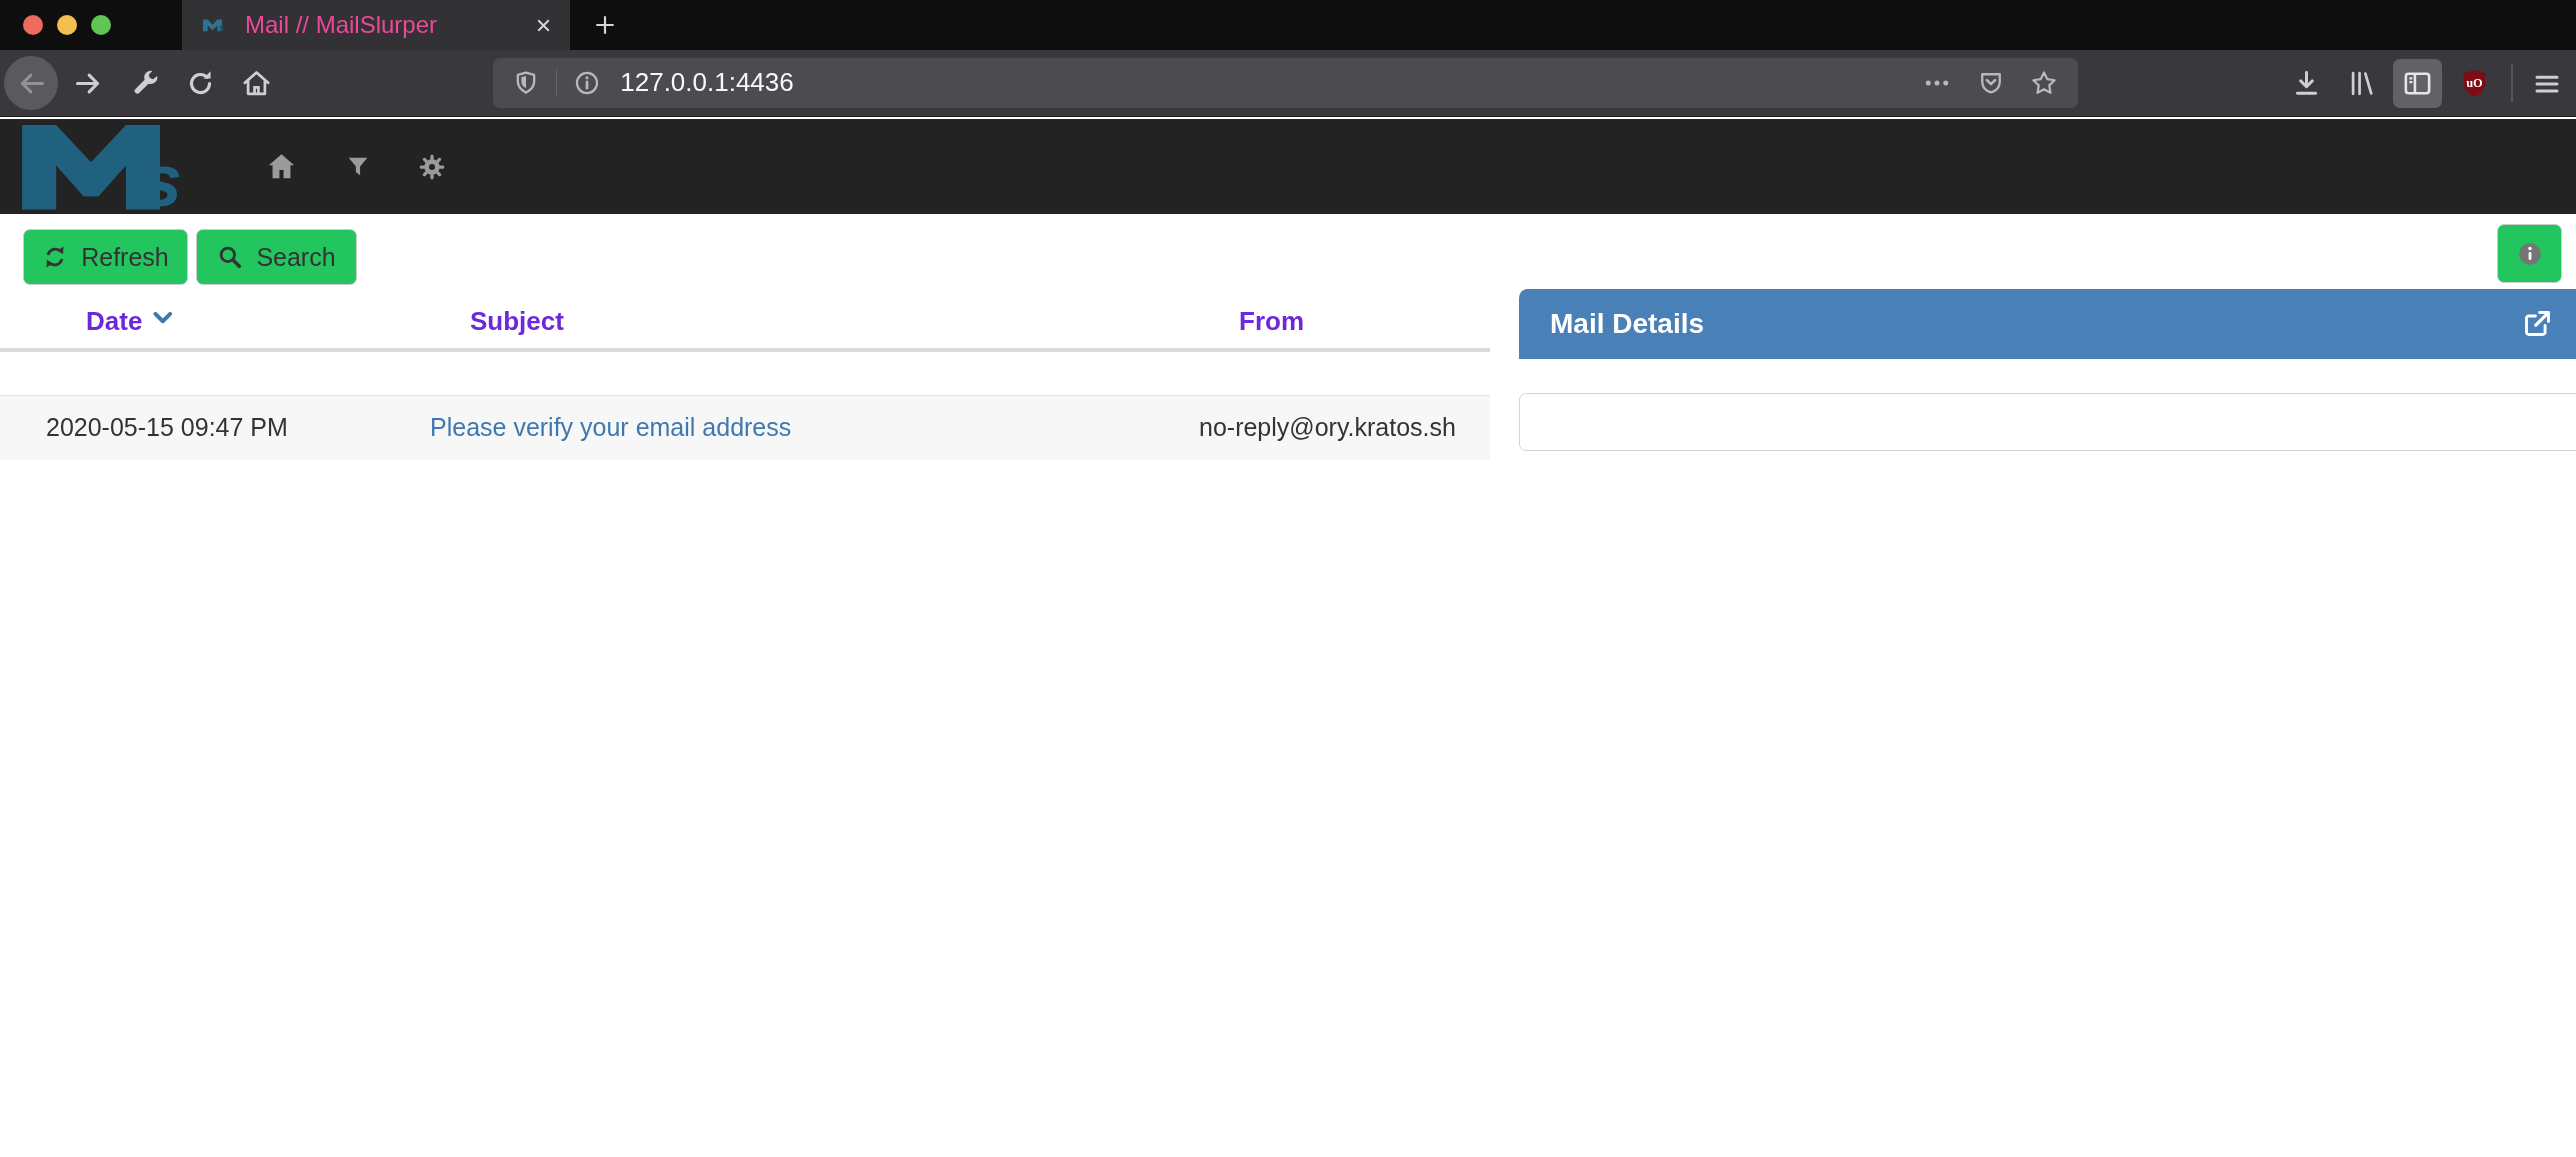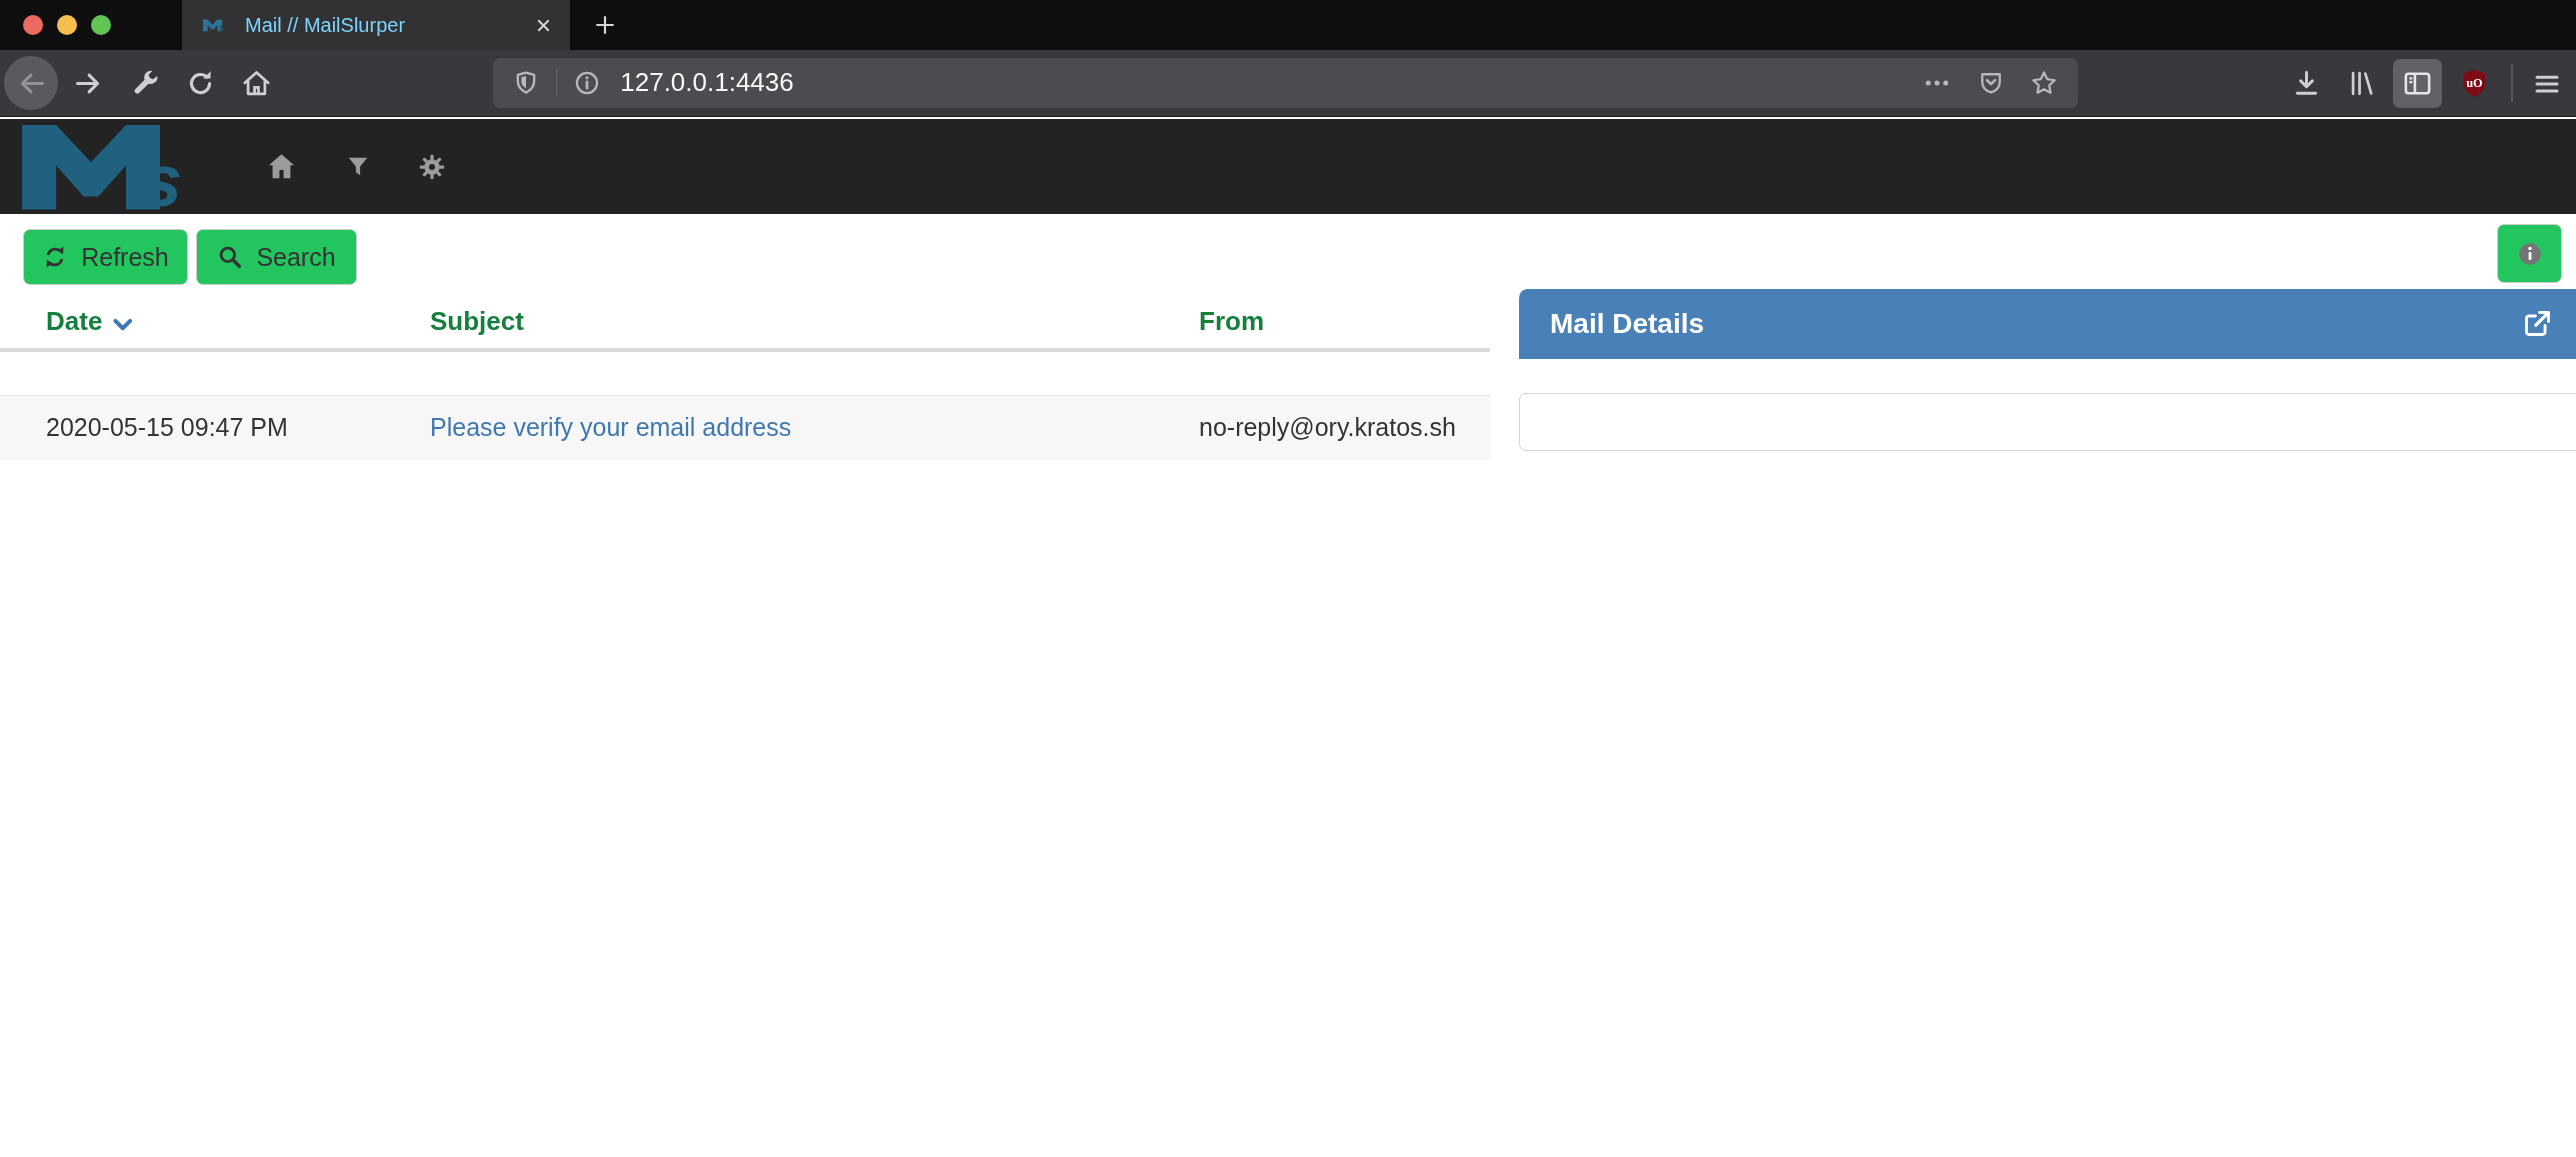--- a/index.html
+++ b/index.html
@@ -10,21 +10,21 @@
   }
   .ic { display:block; }
 
   
   .tabbar { position:absolute; left:0; top:0; width:2576px; height:50px; background:#0e0e0f; }
   .traffic { position:absolute; left:23px; top:15px; display:flex; gap:14px; }
   .dot { width:20px; height:20px; border-radius:50%; display:block; }
   .dot.red { background:#ec6a5e; } .dot.yellow { background:#f5bf4f; } .dot.green { background:#61c554; }
   .tab { position:absolute; left:182px; top:0; width:388px; height:50px; background:#323234;
          display:flex; align-items:center; padding:0 15.7px 0 21px; gap:14px; }
-  .tab-title { color:#7dd3fc; font-size:20px; white-space:nowrap; flex:1; }
+  .tab-title { color:#ec4899; font-size:24px; white-space:nowrap; flex:1; }
   .tab-close { margin-left:auto; color:#d7d7db; }
   .newtab { position:absolute; left:580px; top:0; width:49px; height:50px; display:flex; align-items:center; justify-content:center; color:#d7d7db; }
 
   .navbar { position:absolute; left:0; top:50px; width:2576px; height:67px; background:#39393d; border-bottom:1.7px solid #1a1a1c; }
   .nav-ic { position:absolute; color:#cfcfd2;font-family:Liberation Serif, serif; }
   .back-circle { position:absolute; left:4.4px; top:6.1px; width:54px; height:54px; border-radius:50%;
                  background:#59595e; display:flex; align-items:center; justify-content:center; color:#939397; }
   .urlbar { position:absolute; left:493px; top:7.9px; width:1585px; height:50px; background:#4b4b50; border-radius:7px;
             display:flex; align-items:center; padding:0 19px; gap:15.7px; }
   .urlbar .sep { width:1.7px; height:28px; background:#66666b; }
@@ -39,21 +39,21 @@
   .app-ic { position:absolute; color:#9b9b9b; top:31px; }
 
   
   .btn { position:absolute; background:#22c55e; border:1.7px solid #ccc; border-radius:7px; color:#333;
          display:flex; align-items:center; justify-content:center; gap:13px; font-size:25px; }
   .btn-refresh { left:23px;  top:229px; width:165px; height:56px; }
   .btn-search  { left:196px; top:229px; width:161px; height:56px; }
   .btn-info    { left:2497px; top:224px; width:65px; height:59px; }
 
   
-  .th { position:absolute; top:306px; font-size:26px; font-weight:bold; color:#15803d; display:flex; align-items:flex-end; gap:8.7px; }
+  .th { position:absolute; top:306px; font-size:26px; font-weight:bold; color:#6d28d9; display:flex; align-items:flex-start; gap:8.7px;margin-left:40px; }
   .th-date { left:46px; } .th-subject { left:430px; } .th-from { left:1199px; }
   .table-rule { position:absolute; left:0; top:348px; width:1490px; height:3.5px; background:#dadada; }
   .mail-row { position:absolute; left:0; top:395px; width:1490px; height:65px; background:#f7f7f7; border-top:1.7px solid #e3e3e3; }
   .cell { position:absolute; top:0; height:63px; line-height:63px; font-size:25px; color:#333; white-space:nowrap; }
   .cell-date { left:46px; } .cell-subject { left:430px; color:#3f78b0; } .cell-from { left:1199px; }
 
   
   .panel-head { position:absolute; left:1519px; top:289px; width:1069px; height:70px; background:#4a80b8; border-top-left-radius:8.7px; }
   .panel-title { position:absolute; left:31px; top:0; height:86px; line-height:70px; color:#fff; font-size:28px; font-weight:bold; }
   .panel-open { position:absolute; left:2521px; top:307px; color:#fff; }

